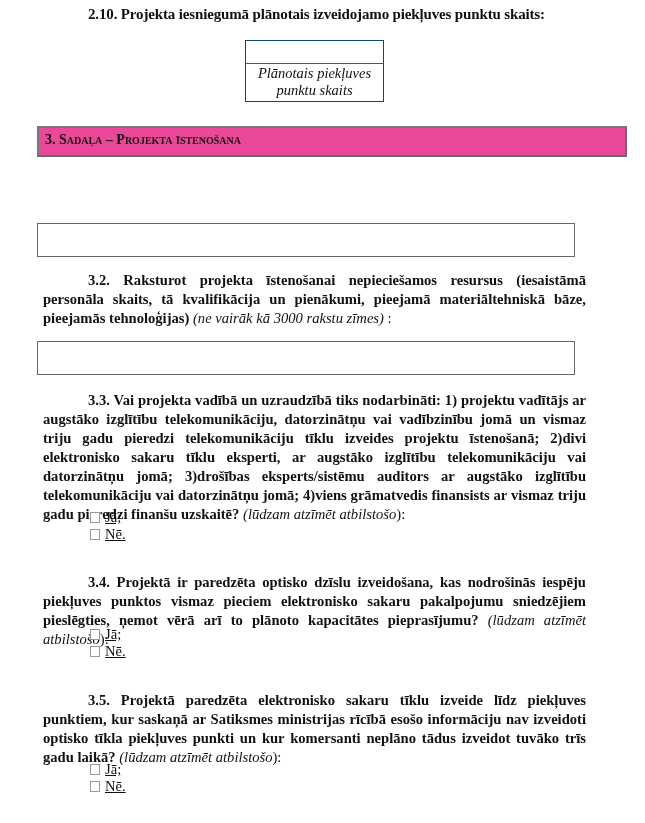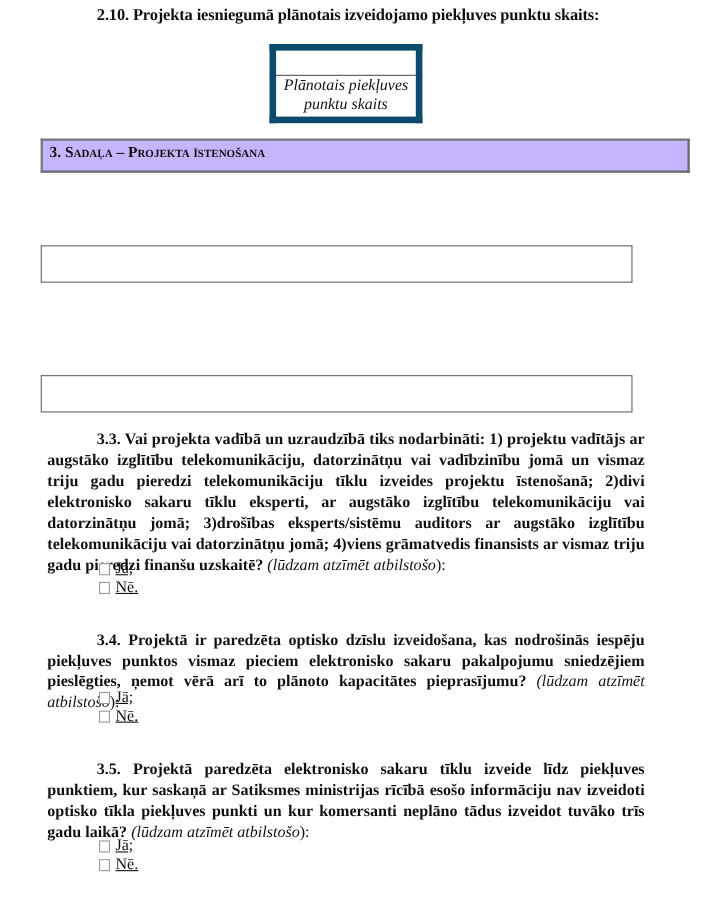--- a/index.html
+++ b/index.html
@@ -27,41 +27,41 @@
     font-size: 15px;
     font-weight: bold;
     white-space: nowrap;
     letter-spacing: -0.15px;
   }
   .count-table {
     position: absolute;
     left: 245px;
     top: 40px;
     width: 139px;
-    border: 6px solid #0c4a6e;
+    border: 1px solid #0c4a6e;
     border-collapse: collapse;
   }
   .count-table .value-cell {
     height: 20px;
     border-bottom: 1px solid #555;
   }
   .count-table .caption-cell {
     font-style: italic;
     font-size: 14.5px;
     line-height: 17px;
     text-align: center;
     padding: 1px 0 2px 0;
   }
   .section-header {
     position: absolute;
     left: 37px;
     top: 126px;
     width: 586px;
     height: 27px;
-    background: #c4b5fd;
+    background: #ec4899;
     border: 2px solid #6a6a6a;
     border-top-color: #777;
     border-left-color: #777;
   }
   .section-header .title {
     position: absolute;
     left: 6px;
     top: 4px;
     font-weight: bold;
     font-size: 14px;
@@ -126,20 +126,21 @@
   </tbody>
     </table>
 
   <div class="section-header">
     <span class="title">3. Sadaļa – Projekta īstenošana</span>
   </div>
 
 
   <div class="answer-box" style="top:223px;"></div>
 
+  <div class="para" style="top:271px;"><span class="bold">3.2. Raksturot projekta īstenošanai nepieciešamos resursus (iesaistāmā personāla skaits, tā kvalifikācija un pienākumi, pieejamā materiāltehniskā bāze, pieejamās tehnoloģijas)</span> <span class="ital">(ne vairāk kā 3000 rakstu zīmes)</span><span class="norm"> :</span></div>
 
   <div class="answer-box" style="top:341px;"></div>
 
   <div class="para" style="top:391px;"><span class="bold">3.3. Vai projekta vadībā un uzraudzībā tiks nodarbināti: 1) projektu vadītājs ar augstāko izglītību telekomunikāciju, datorzinātņu vai vadībzinību jomā un vismaz triju gadu pieredzi telekomunikāciju tīklu izveides projektu īstenošanā; 2)divi elektronisko sakaru tīklu eksperti, ar augstāko izglītību telekomunikāciju vai datorzinātņu jomā; 3)drošības eksperts/sistēmu auditors ar augstāko izglītību telekomunikāciju vai datorzinātņu jomā; 4)viens grāmatvedis finansists ar vismaz triju gadu pieredzi finanšu uzskaitē?</span> <span class="ital">(lūdzam atzīmēt atbilstošo</span><span class="norm">):</span></div>
 
   <div class="option" style="top:509px;">
     <span class="checkbox"></span>
     <span>Jā;</span>
   </div>
   <div class="option" style="top:526px;">

